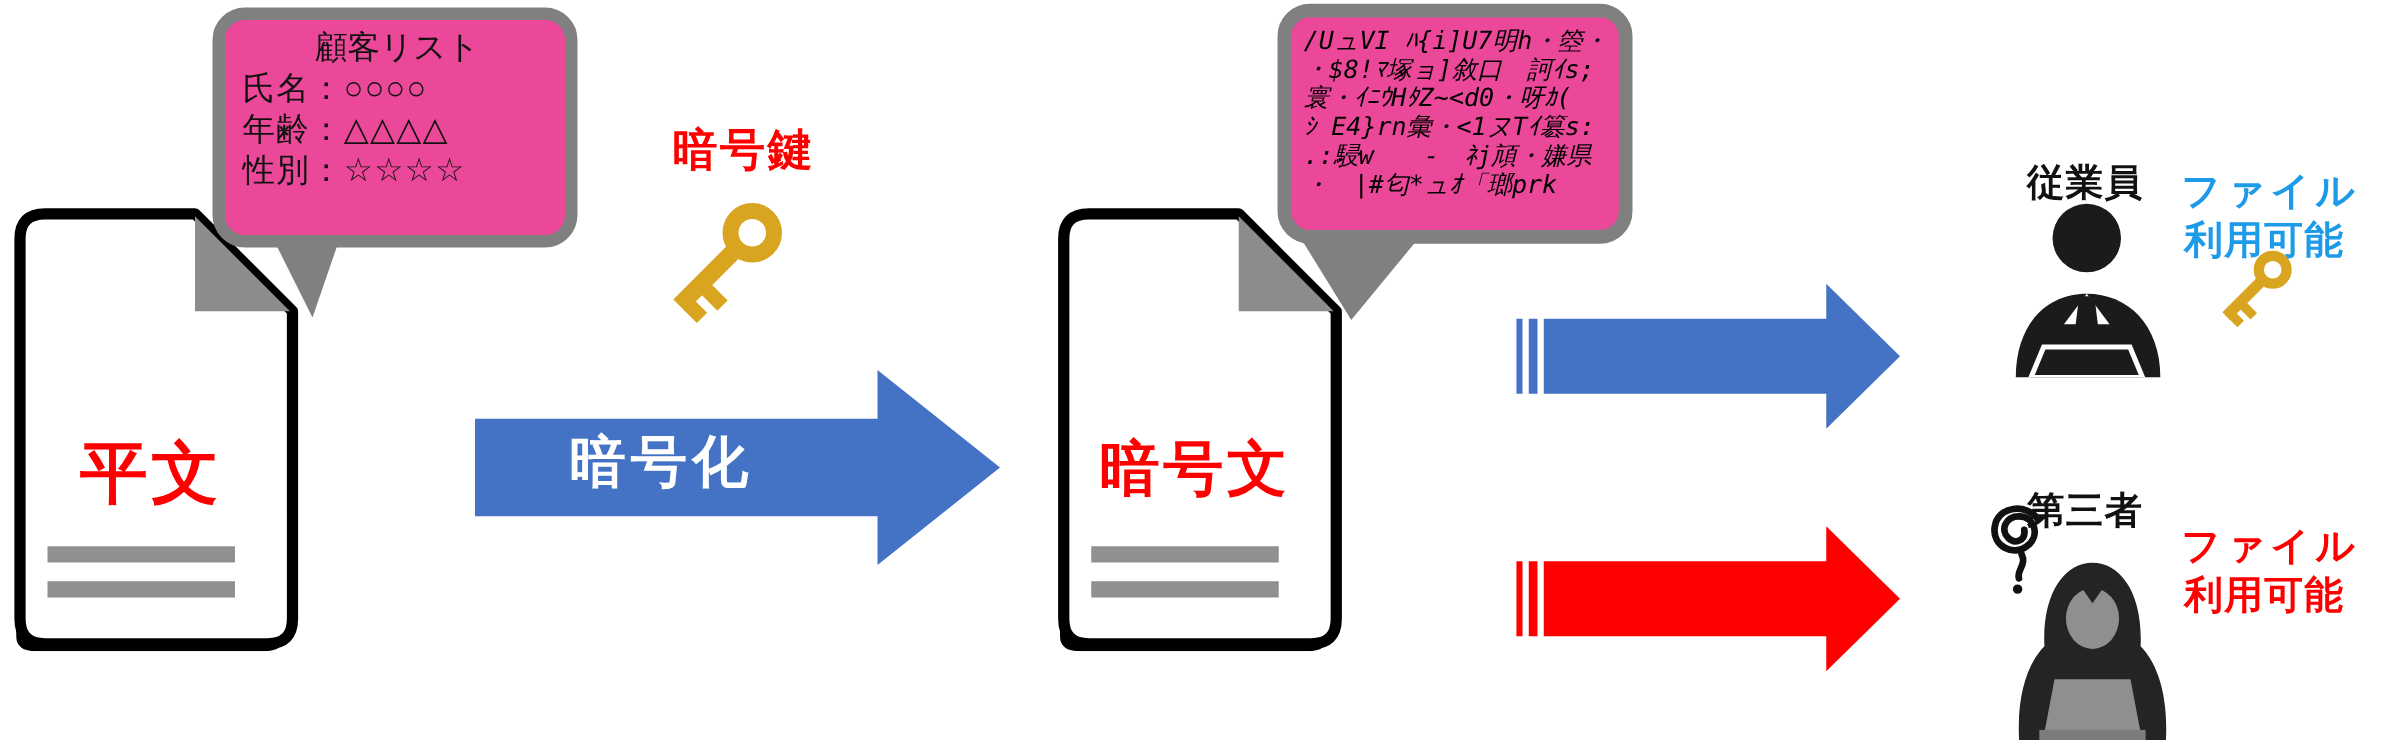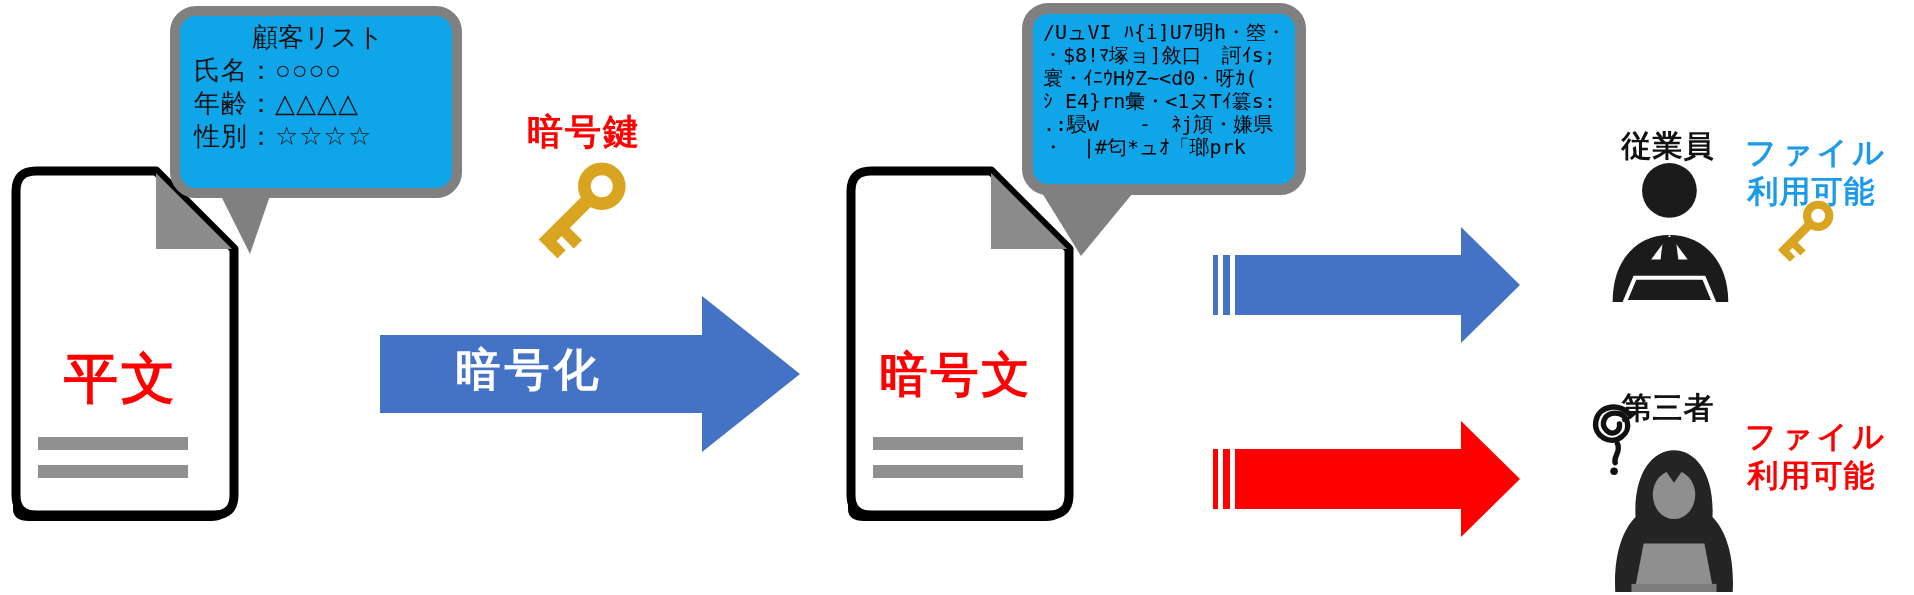--- a/index.html
+++ b/index.html
@@ -10,21 +10,21 @@
   .abs{position:absolute;}
 
   
   .doc{width:230px;height:356px;}
   .doc-label{
     position:absolute;left:0;top:178px;width:222px;text-align:center;
     font-size:54px;font-weight:800;color:#ff0000;letter-spacing:3px;
   }
   
   .bubble{
-    background:#0ea5e9;border:10px solid #808080;border-radius:26px;box-sizing:border-box;
+    background:#ec4899;border:10px solid #808080;border-radius:26px;box-sizing:border-box;
     color:#111;
   }
   .bubble1{width:292px;height:192px;padding:5px 10px 0 14px;}
   .bubble1 .title{text-align:center;font-size:26px;line-height:33px;}
   .bubble1 .row{font-size:26px;line-height:33px;letter-spacing:1px;white-space:nowrap;}
   .bubble2{width:284px;height:192px;padding:7px 6px 0 10px;border-width:11px;}
   .bubble2 .cline{
     font-family:"DejaVu Sans Mono","DejaVu Sans",monospace;
     font-size:20px;line-height:23px;white-space:nowrap;overflow:hidden;color:#000;
   }
@@ -62,21 +62,21 @@
   <svg class="abs tail" style="left:200px;top:190px;" width="110" height="70" viewBox="0 0 110 70">
     <polygon points="18,0 72,0 50,64" fill="#808080"></polygon>
   </svg>
   <div class="abs bubble bubble1" style="left:170px;top:6px;">
     <div class="title">顧客リスト</div>
     <div class="row">氏名：○○○○</div>
     <div class="row">年齢：△△△△</div>
     <div class="row">性別：☆☆☆☆</div>
   </div>
 
-  <div class="abs klabel red-text" style="left:499px;top:96px;width:170px;margin-top:12px;">暗号鍵</div>
+  <div class="abs klabel red-text" style="left:510px;top:96px;width:170px;">暗号鍵</div>
   <svg class="abs" style="left:520px;top:152px;" width="116" height="116" viewBox="0 0 100 100">
     <g transform="rotate(45 50 50)" fill="#d9a521" stroke="none">
       <circle cx="50" cy="21" r="15" fill="none" stroke="#d9a521" stroke-width="11"></circle>
       <rect x="44" y="34" width="12" height="58"></rect>
       <rect x="54" y="66" width="17" height="10"></rect>
       <rect x="54" y="82" width="13" height="10"></rect>
     </g>
   </svg>
 
   <svg class="abs" style="left:380px;top:296px;" width="420" height="156" viewBox="0 0 420 156">
@@ -91,21 +91,21 @@
       <polygon points="146,8 222,84 146,84" fill="#8c8c8c"></polygon>
       <rect x="28" y="272" width="150" height="13" fill="#909090"></rect>
       <rect x="28" y="300" width="150" height="13" fill="#909090"></rect>
     </svg>
     <div class="doc-label" style="font-size:48px;">暗号文</div>
   </div>
 
   <svg class="abs tail" style="left:1025px;top:188px;" width="120" height="72" viewBox="0 0 120 72">
     <polygon points="14,0 112,0 56,68" fill="#808080"></polygon>
   </svg>
-  <div class="abs bubble bubble2" style="left:1022px;top:3px;">
+  <div class="abs bubble bubble2" style="left:1022px;top:3px;font-style:italic;">
     <div class="cline">/UュVI ﾊ{i]U7明h・箜・</div>
     <div class="cline">・$8!ﾏ塚ョ]敘口　訶ｲs;</div>
     <div class="cline">寰・ｲﾆｳHﾀZ~&lt;d0・呀ｶ(</div>
     <div class="cline">ｼ E4}rn彙・&lt;1ヌTｲ簒s:</div>
     <div class="cline">.:駸w　　-　ﾈj頏・嫌県</div>
     <div class="cline">・　|#匂*ュｵ「瑯prk</div>
   </div>
 
   <svg class="abs" style="left:1213px;top:227px;" width="307" height="116" viewBox="0 0 307 116">
     <rect x="0" y="28" width="5" height="60" fill="#4472c4"></rect>

